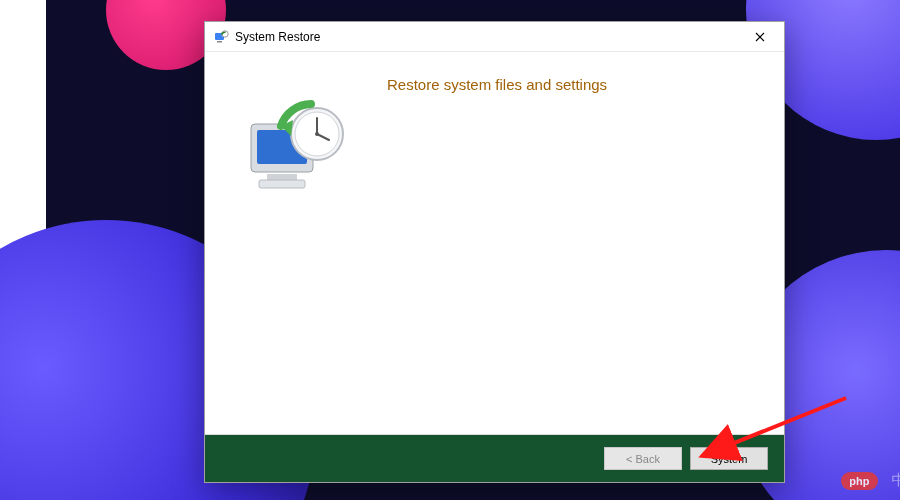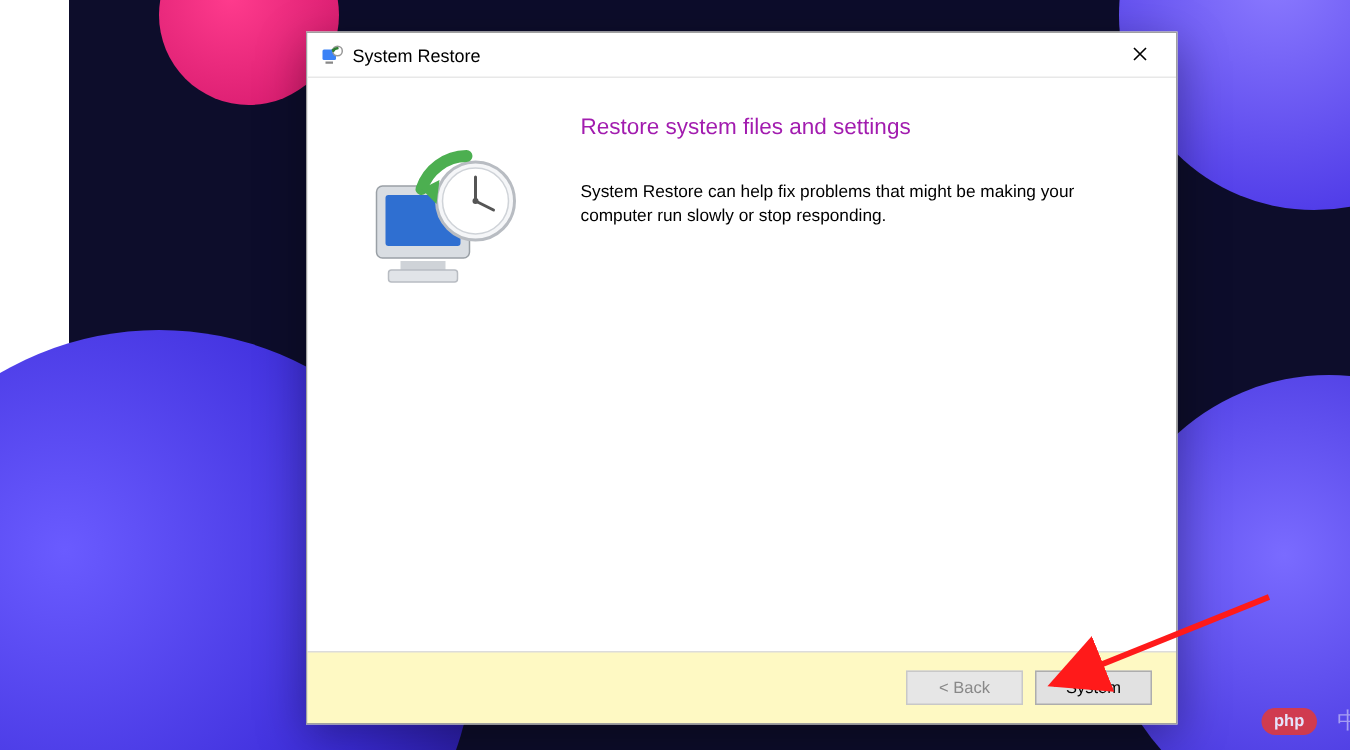--- a/index.html
+++ b/index.html
@@ -45,26 +45,26 @@
     flex: 1;
     display: flex;
     padding: 18px 24px 0 22px;
     gap: 20px;
     background: #fff;
   }
   .leftart { width: 140px; display:flex; justify-content:center; }
   .leftart svg { width: 120px; height: 120px; margin-top: 26px; }
 
   .content { flex: 1; }
-  .heading { font-size: 15px; color: #a21caf; margin-top: 6px; margin-bottom: 28px; }
+  .heading { font-size: 15px; color: #a16207; margin-top: 6px; margin-bottom: 28px; }
   .para { font-size: 11.5px; color: #000; line-height: 1.35; margin-bottom: 18px; max-width: 330px; }
 
   .footer {
     height: 48px;
-    background: #fef9c3;
+    background: #14532d;
     border-top: 1px solid #dcdcdc;
     display: flex;
     align-items: center;
     justify-content: flex-end;
     padding-right: 16px;
     gap: 8px;
   }
   .btn {
     min-width: 78px; height: 23px;
     font-size: 11px;
@@ -138,21 +138,20 @@
           <line x1="80" y1="38" x2="80" y2="22" stroke="#555" stroke-width="2" stroke-linecap="round"></line>
           <line x1="80" y1="38" x2="92" y2="44" stroke="#555" stroke-width="2" stroke-linecap="round"></line>
           <circle cx="80" cy="38" r="2" fill="#555"></circle>
 
           <path d="M74 8 A32 32 0 0 0 44 30" fill="none" stroke="#4caf50" stroke-width="8" stroke-linecap="round"></path>
           <polygon points="44,30 56,24 54,40" fill="#4caf50"></polygon>
         </svg>
       </div>
       <div class="content">
         <div class="heading">Restore system files and settings</div>
-        <div class="para">System Restore can help fix problems that might be making your computer run slowly or stop responding.</div>
       </div>
     </div>
 
     <div class="footer">
       <div class="btn disabled">&lt; Back</div>
       <div class="btn">System</div>
     </div>
   </div>
 
   <svg class="arrow" style="left:640px; top:390px;" width="170" height="90" viewBox="0 0 170 90">

